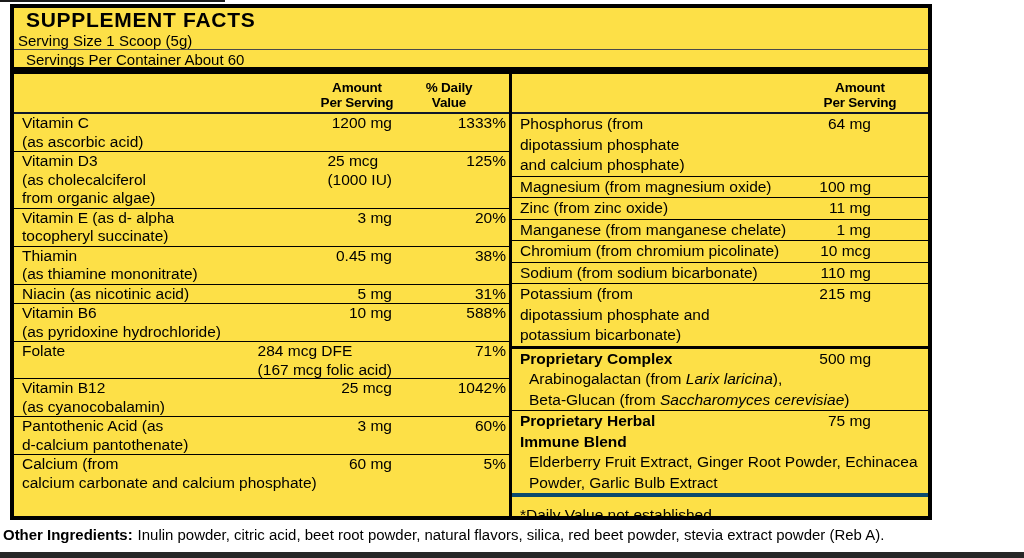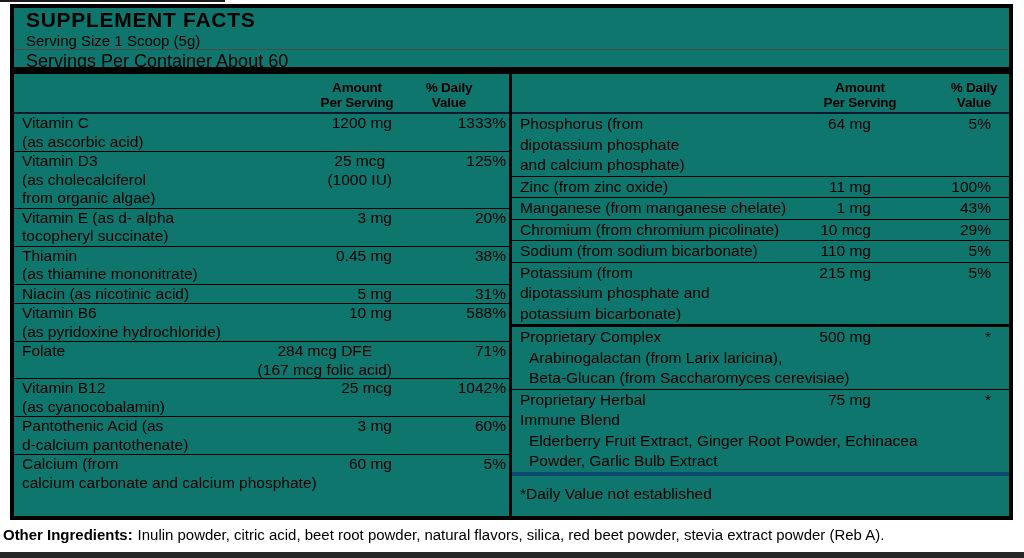--- a/index.html
+++ b/index.html
@@ -4,58 +4,58 @@
 <style>
   html,body{margin:0;padding:0}
   body{
     width:1024px;height:558px;position:relative;background:#ffffff;color:#000;
     font-family:"Liberation Sans","DejaVu Sans",sans-serif;overflow:hidden;
   }
   .sliver{position:absolute;left:0;top:0;width:225px;height:2px;background:#1b1b1b}
   .bottom-bar{position:absolute;left:0;top:552px;width:1024px;height:6px;background:#262626}
 
   .box{
-    position:absolute;left:10px;top:4px;width:1003px;height:516px;
-    box-sizing:border-box;border:4px solid #000;background:#0f766e;overflow:hidden;
+    position:absolute;left:10px;top:4px;width:922px;height:516px;
+    box-sizing:border-box;border:4px solid #000;background:#fde047;overflow:hidden;
   }
   .title{position:absolute;left:12px;top:0px;font-size:21px;font-weight:bold;letter-spacing:.7px}
-  .ss1{position:absolute;left:12px;top:24px;font-size:15px}
+  .ss1{position:absolute;left:4px;top:24px;font-size:15px}
   .thinline{position:absolute;left:0;right:0;top:41px;height:1px;background:#4a4a4a}
-  .ss2{position:absolute;left:12px;top:43px;font-size:18px}
+  .ss2{position:absolute;left:12px;top:43px;font-size:15px}
   .bar{position:absolute;left:0;right:0;top:59px;height:7px;background:#000}
 
   .tbl{position:absolute;left:0;right:0;top:66px;bottom:0}
   .vdiv{position:absolute;left:495px;top:0;bottom:0;width:3px;background:#000}
   .col{position:absolute;top:0;bottom:0;overflow:hidden;font-size:15.5px}
   .col-left{left:0;width:495px;line-height:18.5px}
   .col-right{left:498px;width:497px;line-height:20.5px}
 
   .hdr{position:relative;height:38px;border-bottom:2px solid #0f172a;
        font-size:13.5px;font-weight:bold;line-height:15px;text-align:center;letter-spacing:-.2px}
   .h-amt,.h-dv{position:absolute;top:6px}
   .col-left .h-amt{right:97px;width:110px}
   .col-left .h-dv{right:25px;width:70px}
   .col-right .h-amt{right:94px;width:110px}
   .col-right .h-dv{right:0px;width:70px}
 
   .row{position:relative;border-bottom:1px solid #000;padding-left:8px;box-sizing:border-box}
   .rows .row:last-child{border-bottom:none}
   .row .nm{white-space:pre-wrap}
-  .row .amt{position:absolute;top:0;text-align:center;white-space:pre-wrap}
+  .row .amt{position:absolute;top:0;text-align:left;white-space:pre-wrap}
   .row .dv{position:absolute;top:0;text-align:right}
   .col-left .amt{right:117px}
   .col-left .dv{right:3px}
   .col-right .amt{right:138px}
   .col-right .dv{right:18px}
 
   .blends .row{border-bottom:none;border-top:1px solid #000}
   .blends .row.first{border-top:3px solid #000}
-  .blends .nm{font-weight:normal}
+  .blends .nm{font-weight:bold}
   .sub{padding-left:9px;white-space:pre-wrap}
-  .sub .it{}
+  .sub .it{font-style:italic}
 
   .footrow{border-top:4px solid #0c4a6e;border-bottom:none;padding:8px 0 0 8px}
 
   .other{position:absolute;left:3px;top:526px;width:1020px;font-size:15.2px;
          transform:scaleX(.985);transform-origin:left top;white-space:nowrap}
   .other .b{font-weight:bold}
   .other .txt{margin-left:5px}
 </style>
 </head>
 <body>
@@ -161,20 +161,25 @@
       </div>
       <div class="rows2" id="right-rows">
           <div class="row">
             <div class="nm">Phosphorus (from
 dipotassium phosphate
 and calcium phosphate)</div>
             <div class="amt">64 mg</div>
             <div class="dv">5%</div>
           </div>
           <div class="row">
+            <div class="nm">Magnesium (from magnesium oxide)</div>
+            <div class="amt">100 mg</div>
+            <div class="dv">24%</div>
+          </div>
+          <div class="row">
             <div class="nm">Zinc (from zinc oxide)</div>
             <div class="amt">11 mg</div>
             <div class="dv">100%</div>
           </div>
           <div class="row">
             <div class="nm">Manganese (from manganese chelate)</div>
             <div class="amt">1 mg</div>
             <div class="dv">43%</div>
           </div>
           <div class="row">

